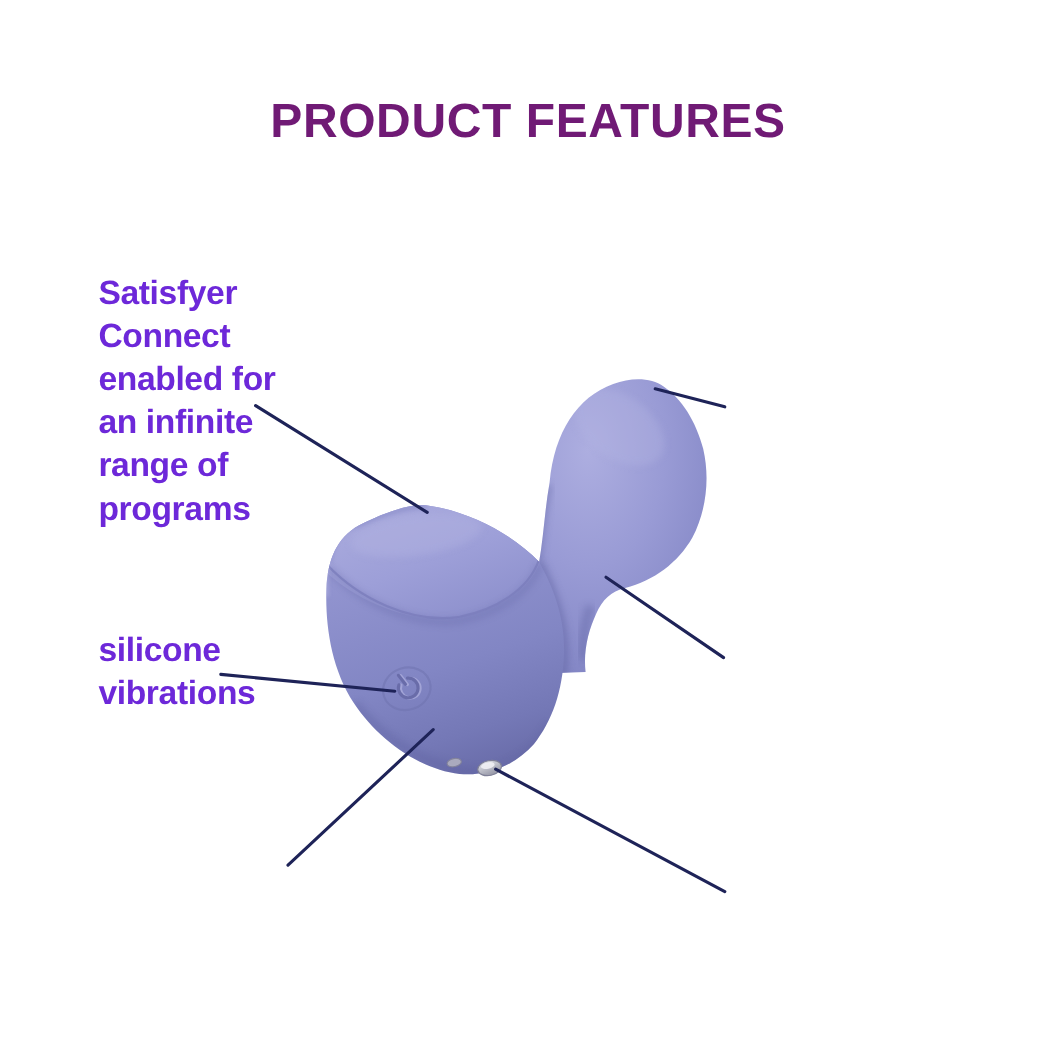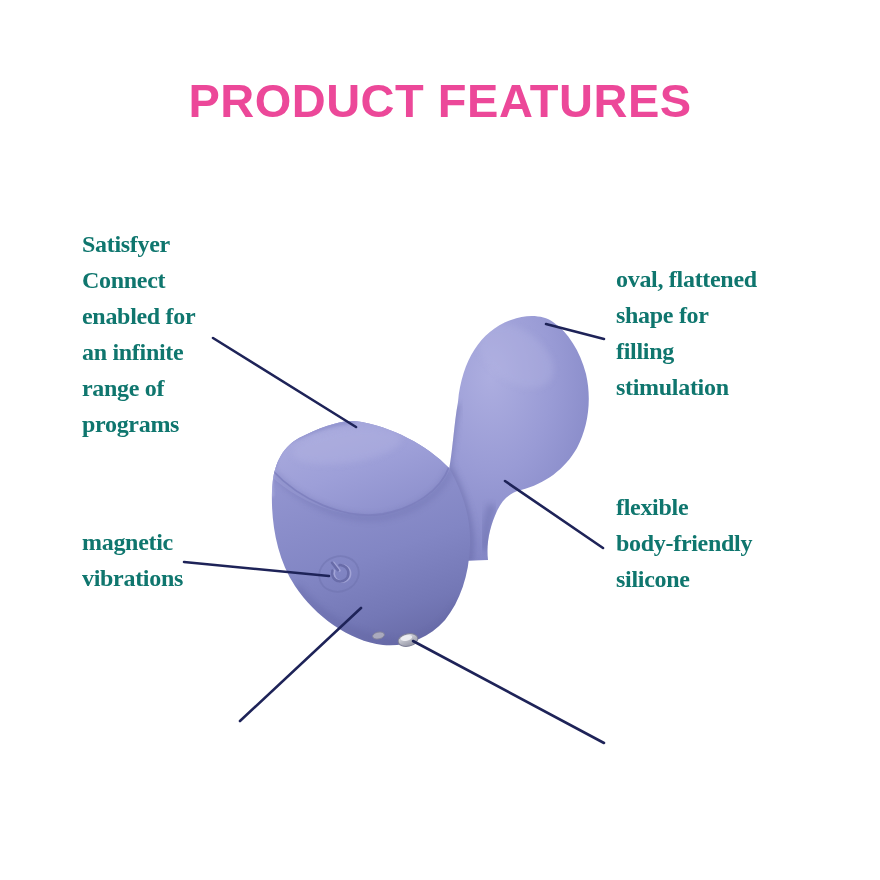--- a/index.html
+++ b/index.html
@@ -10,35 +10,34 @@
     background: #ffffff;
     overflow: hidden;
     font-family: "Liberation Sans", sans-serif;
     color: #232a5e;
   }
   .page-title {
     position: absolute;
     left: 0; right: 0;
     top: 79px;
     text-align: center;
-    font-size: 47px;
+    font-size: 40px;
     line-height: 44px;
     font-weight: 800;
     letter-spacing: 0.5px;
-    color: #ec4899;
+    color: #701a75;
   }
   .feature-label {
     position: absolute;
-    font-size: 24px;
+    font-size: 28px;
     line-height: 36px;
     font-weight: 600;
     letter-spacing: -0.3px;
     white-space: pre-line;
-    color: #0f766e;
-    font-family: Liberation Serif, serif;
+    color: #6d28d9;
   }
   .lbl-connect  { left: 82px;  top: 226px; }
   .lbl-shape    { left: 616px; top: 261px; }
   .lbl-control  { left: 82px;  top: 524px; }
   .lbl-silicone { left: 616px; top: 489px; }
   .lbl-base     { left: 82px;  top: 688px; }
   .lbl-charging { left: 616px; top: 688px; }
   .scene {
     position: absolute;
     left: 0; top: 0;
@@ -51,29 +50,22 @@
 <div class="canvas">
 
   <div class="page-title">PRODUCT FEATURES</div>
 
   <div class="feature-label lbl-connect">Satisfyer
 Connect
 enabled for
 an infinite
 range of
 programs</div>
-  <div class="feature-label lbl-shape">oval, flattened
-shape for
-filling
-stimulation</div>
-  <div class="feature-label lbl-control">magnetic
+  <div class="feature-label lbl-control">silicone
 vibrations</div>
-  <div class="feature-label lbl-silicone">flexible
-body-friendly
-silicone</div>
 
   <svg class="scene" viewBox="0 0 880 880" aria-hidden="true">
     <defs>
       <radialGradient id="bulbGrad" cx="0.38" cy="0.24" r="0.95">
         <stop offset="0" stop-color="#adaee0"></stop>
         <stop offset="0.42" stop-color="#999bd5"></stop>
         <stop offset="0.75" stop-color="#878ac8"></stop>
         <stop offset="1" stop-color="#777ab9"></stop>
       </radialGradient>
       <linearGradient id="baseBodyGrad" x1="0.30" y1="0.15" x2="0.55" y2="1">

